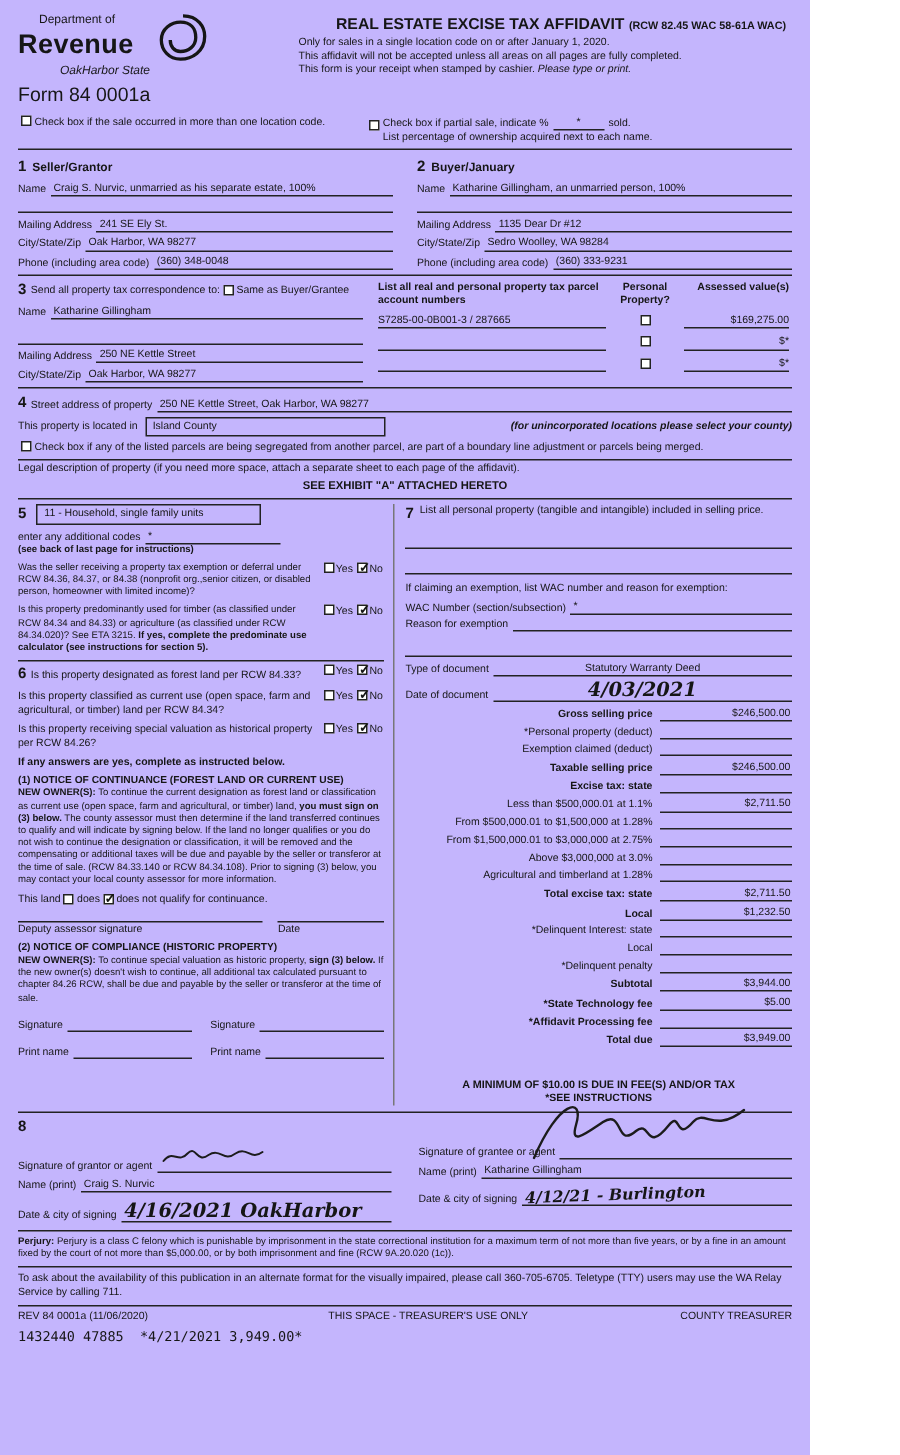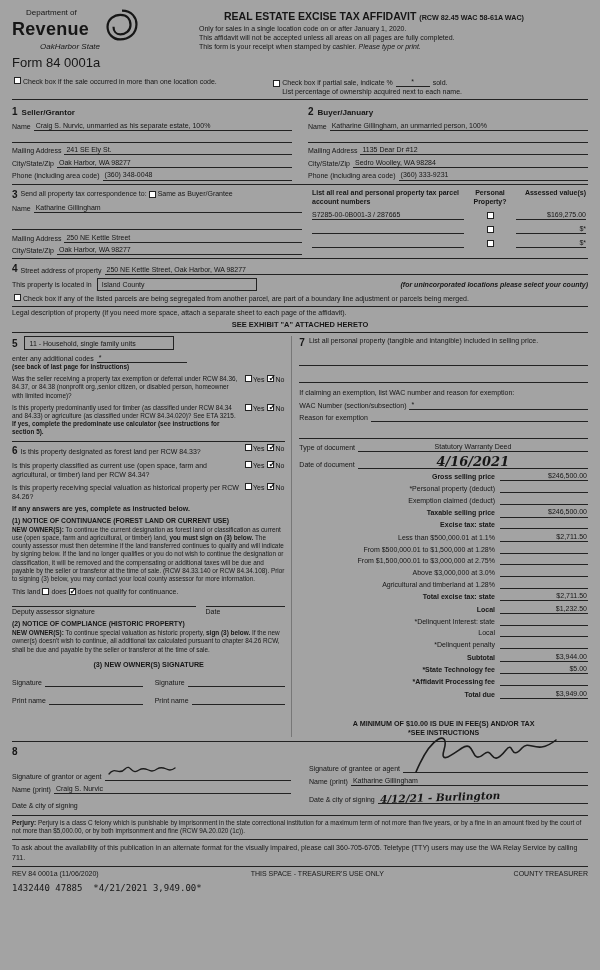--- a/index.html
+++ b/index.html
@@ -1,17 +1,17 @@
 <!DOCTYPE html>
 <html><head>
 <meta charset="utf-8">
 <style>
 *{margin:0;padding:0;box-sizing:border-box;}
 body{background:#fff;}
-.page{width:600px;height:970px;background:#a3a3a3;color:#161616;font-family:"Liberation Sans",sans-serif;font-size:7px;line-height:1.3;padding:8px 12px 2px;position:relative;overflow:hidden;}
+.page{width:540px;height:970px;background:#c4b5fd;color:#161616;font-family:"Liberation Sans",sans-serif;font-size:7px;line-height:1.3;padding:8px 12px 2px;position:relative;overflow:hidden;}
 .bold{font-weight:bold;}
 .it{font-style:italic;}
 .ctr{text-align:center;}
 .tiny{font-size:6.4px;line-height:1.28;}
 .hr{border-top:1px solid #222;margin:3px 0;}
 .cb{display:inline-block;width:7px;height:7px;border:1px solid #222;background:#fff;position:relative;vertical-align:-1px;margin:0 2px;flex:none;}
 .cb.checked::after{content:"\2713";position:absolute;left:0;top:-3px;font-size:9px;font-weight:bold;}
 .frow{display:flex;align-items:flex-end;margin-top:2.5px;}
 .flabel{white-space:nowrap;margin-right:3px;}
 .fill{flex:1;border-bottom:1px solid #222;min-height:9px;padding:0 2px;}
@@ -355,21 +355,20 @@
       </div>
 
       <div class="ntitle">(2) NOTICE OF COMPLIANCE (HISTORIC PROPERTY)</div>
       <div class="tiny">
         <span class="bold">NEW OWNER(S):</span>
         <span>To continue special valuation as historic property,</span>
         <span class="bold">sign (3) below.</span>
         <span>If the new owner(s) doesn't wish to continue, all additional tax calculated pursuant to chapter 84.26 RCW, shall be due and payable by the seller or transferor at the time of sale.</span>
       </div>
 
-      <div class="ownsig">(3) NEW OWNER(S) SIGNATURE</div>
 
       <div class="sigpair">
         <div>
             <span class="flabel">Signature</span>
             <span class="fill"></span>
           </div>
         <div>
             <span class="flabel">Signature</span>
             <span class="fill"></span>
           </div>
@@ -410,21 +409,21 @@
       <div class="frow" style="margin-top:8px;">
           <span class="fill"></span>
         </div>
 
       <div class="docline">
           <span class="flabel">Type of document</span>
           <span class="fill ctr">Statutory Warranty Deed</span>
         </div>
       <div class="docline" style="margin-top:4px;">
           <span class="flabel">Date of document</span>
-          <span class="fill ctr"><span class="hand">4/16/2021</span></span>
+          <span class="fill ctr"><span class="hand">4/03/2021</span></span>
         </div>
 
       <div class="mrow">
           <span class="mlabel bold">Gross selling price</span>
           <span class="mval">$246,500.00</span>
         </div>
       <div class="mrow">
           <span class="mlabel">*Personal property (deduct)</span>
           <span class="mval"></span>
         </div>
@@ -516,20 +515,21 @@
           <span class="fill"><svg width="70" height="14" viewBox="0 0 70 14">
                 <path d="M2 10 C8 2 12 12 18 5 C24 -1 24 12 32 6 C40 1 42 11 50 5 C58 0 60 10 68 4" fill="none" stroke="#1c1c1c" stroke-width="1.3" stroke-linecap="round"></path>
               </svg></span>
         </div>
         <div class="frow">
             <span class="flabel">Name (print)</span>
             <span class="fill">Craig S. Nurvic</span>
           </div>
         <div class="frow" style="margin-top:7px;">
             <span class="flabel">Date &amp; city of signing</span>
+            <span class="fill"><span class="hand">4/16/2021  OakHarbor</span></span>
           </div>
       </div>
       <div class="sigcol">
         <div class="frow" style="margin-top:6px;">
           <span class="flabel">Signature of grantee or agent</span>
           <span class="fill"></span>
         </div>
         <div class="frow">
             <span class="flabel">Name (print)</span>
             <span class="fill">Katharine Gillingham</span>

